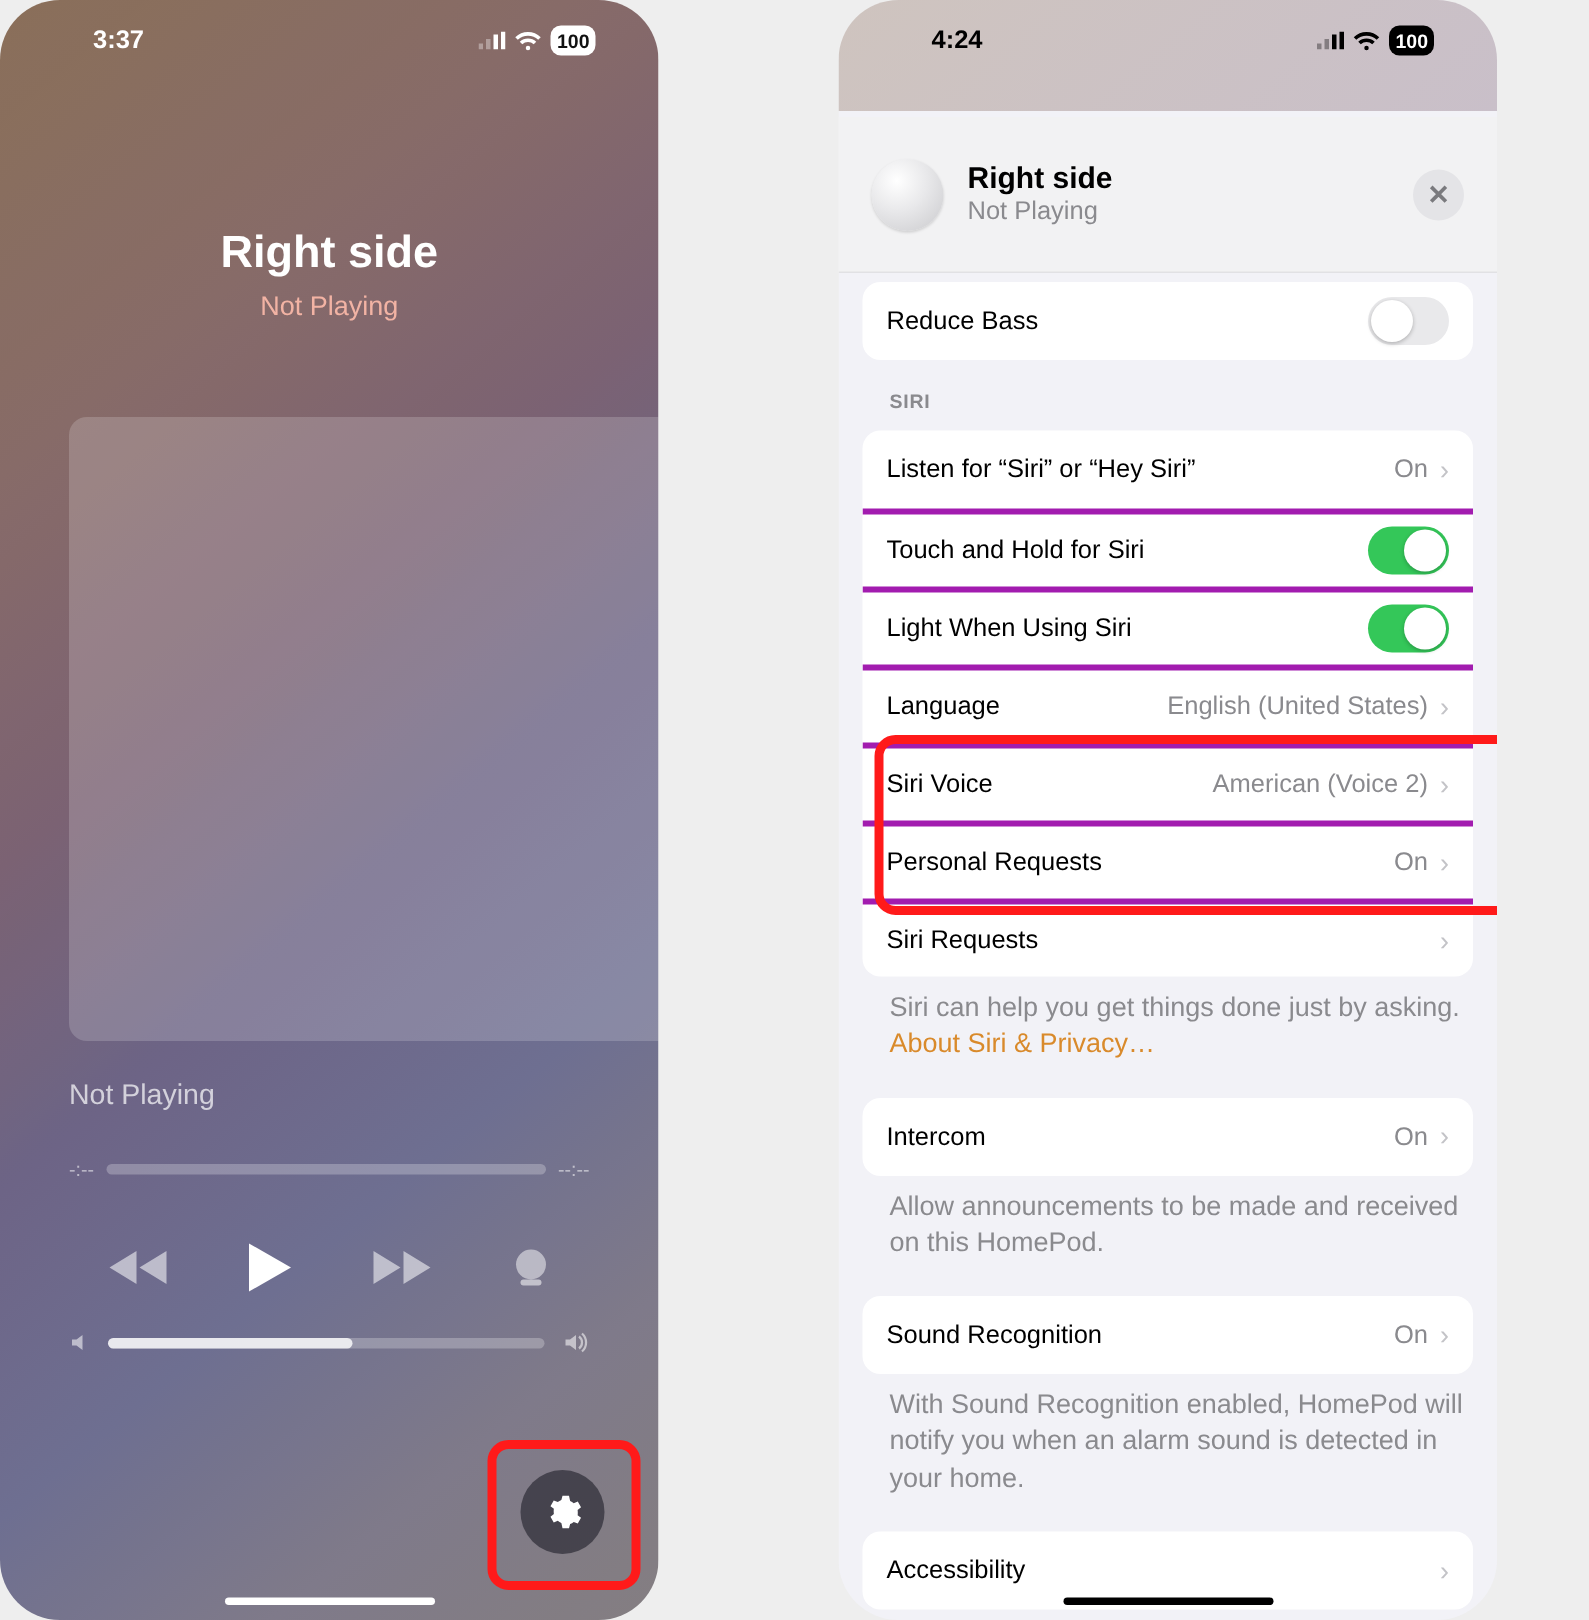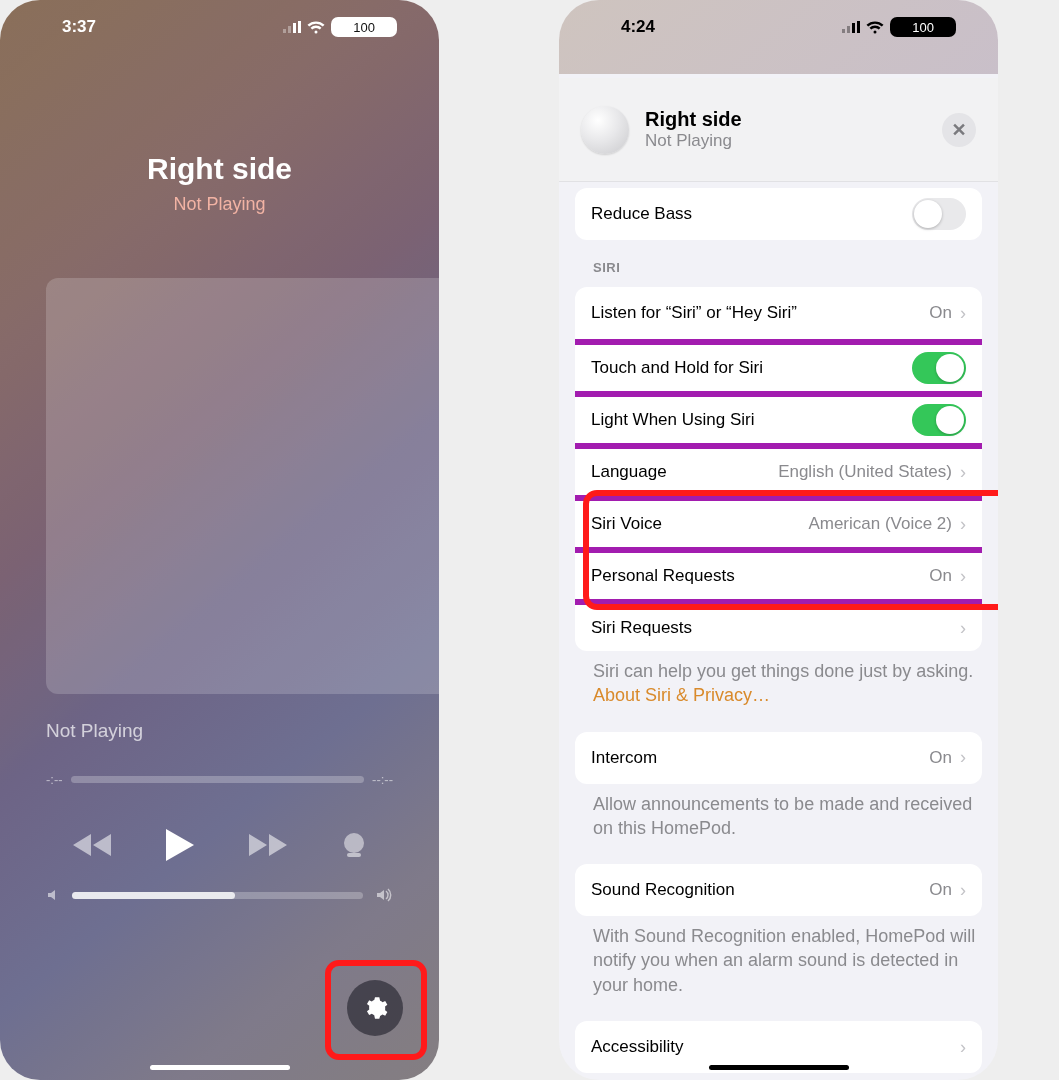--- a/index.html
+++ b/index.html
@@ -12,21 +12,21 @@
   
   .phone.left .bg {
     position: absolute; inset: 0;
     background: linear-gradient(140deg,#8d6f56 0%,#8a6a67 22%,#7d6174 40%,#6d6489 55%,#6e6f94 70%,#7f7a8b 85%,#847e81 100%);
     filter: saturate(0.9);
   }
   .status-bar { position: absolute; top: 0; left: 0; right: 0; height: 54px; display:flex; align-items:center; justify-content:space-between; padding: 0 42px 0 62px; font-weight:600; font-size:17px; }
   .status-bar.dark { color:#000; }
   .status-bar.light { color:#fff; }
   .status-icons { display:flex; align-items:center; gap:6px; }
-  .battery-pill { display:inline-flex; align-items:center; justify-content:center; height:20px; border-radius:7px; padding:0 22px; font-size:13px; font-weight:400; }
+  .battery-pill { display:inline-flex; align-items:center; justify-content:center; height:20px; border-radius:7px; padding:0 4px; font-size:13px; font-weight:700; }
   .status-bar.light .battery-pill { background:#fff; color:#111; }
   .status-bar.dark  .battery-pill { background:#000; color:#fff; }
 
   .np-title { position:absolute; top:152px; left:0; right:0; text-align:center; color:#fff; font-size:30px; font-weight:700; }
   .np-sub   { position:absolute; top:194px; left:0; right:0; text-align:center; color:#f2b3a4; font-size:18px; }
 
   .artwork { position:absolute; top:278px; left:46px; width:408px; height:416px; background:rgba(255,255,255,0.18); border-radius:12px; }
 
   .np-label { position:absolute; top:720px; left:46px; color:rgba(255,255,255,0.7); font-size:19px; }
 
@@ -58,21 +58,21 @@
   .sheet-head .txt .t { font-size:20px; font-weight:700; color:#000; }
   .sheet-head .txt .s { font-size:17px; color:#8a8a8e; }
   .sheet-head .close { margin-left:auto; width:34px; height:34px; border-radius:50%; background:#e4e4e7; color:#7a7a7e; display:flex; align-items:center; justify-content:center; font-size:18px; font-weight:700;}
 
   .scroll { position:absolute; top:182px; left:0; right:0; bottom:0; padding:0 16px; }
   .group { background:#fff; border-radius:12px; overflow:hidden; margin-top:12px; }
   .grp-label { font-size:13px; color:#8a8a8e; margin:20px 0 4px 18px; letter-spacing:0.5px;font-weight:bold; }
   .grp-foot { font-size:18px; color:#8a8a8e; margin:8px 0 0 18px; line-height:1.35; }
   .grp-foot a { color:#d98a2b; text-decoration:none; }
 
-  .row { display:flex; align-items:center; height:52px; padding:0 16px; border-top:6px solid #a21caf; }
+  .row { display:flex; align-items:center; height:52px; padding:0 16px; border-top:4px solid #a21caf; }
   .group .row:first-child { border-top:none; }
   .row .lbl { font-size:17px; color:#000; }
   .row .val { margin-left:auto; font-size:17px; color:#8a8a8e; }
   .row .chev { margin-left:8px; color:#c3c3c7; font-size:18px; display:flex; }
 
   .toggle { margin-left:auto; width:54px; height:32px; border-radius:16px; position:relative; }
   .toggle.on  { background:#34c759; }
   .toggle.off { background:#e9e9eb; }
   .toggle::after{ content:""; position:absolute; top:2px; width:28px; height:28px; border-radius:50%; background:#fff; box-shadow:0 1px 3px rgba(0,0,0,0.25); }
   .toggle.on::after  { right:2px; }

